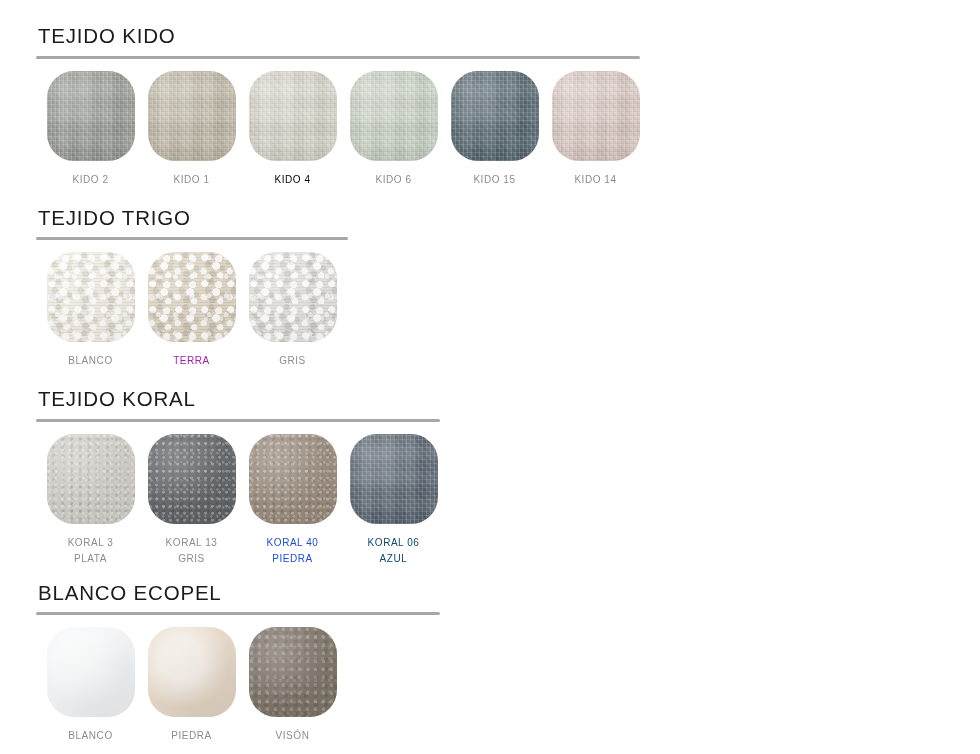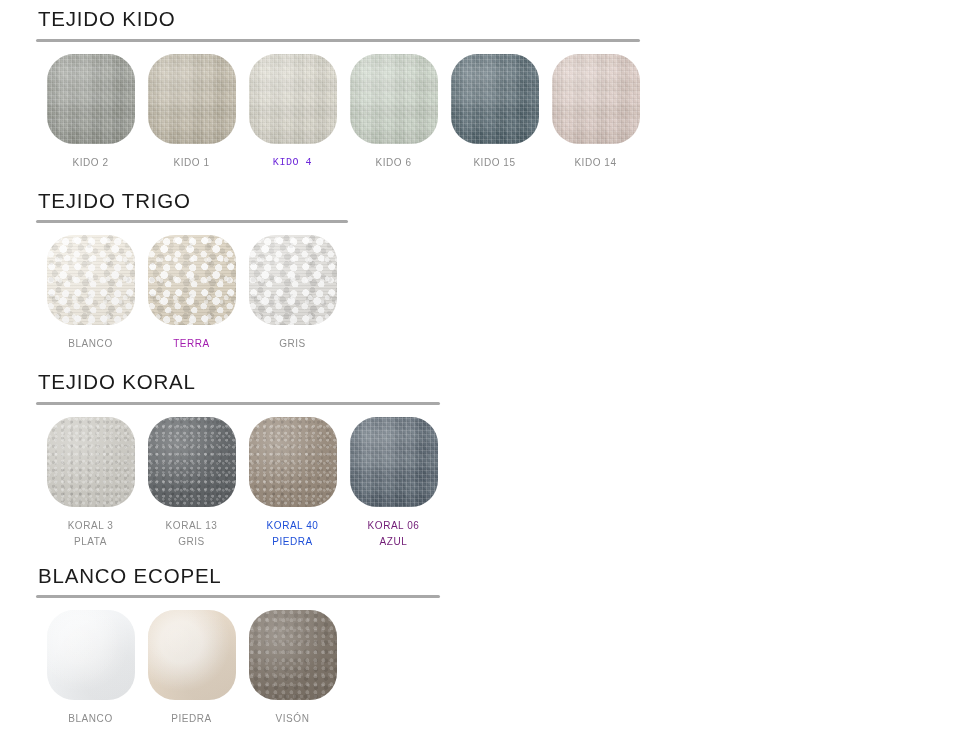--- a/index.html
+++ b/index.html
@@ -15,21 +15,21 @@
     -webkit-font-smoothing: antialiased;
     overflow: hidden;
   }
 
   .page {
     position: relative;
     width: 980px;
     height: 754px;
     background: #ffffff;
     box-sizing: border-box;
-    padding: 9px 0 0 0;
+    padding: 26px 0 0 0;
   }
 
   
   .section {
     position: relative;
     padding-left: 36px;
   }
 
   .section-head {
     position: relative;
@@ -191,21 +191,21 @@
             <div class="swatch-tex tex-kido"></div>
             <div class="swatch-shade"></div>
           </div>
           <div class="swatch-label" style="color: rgb(140, 140, 140);">KIDO 1</div>
         </div>
         <div class="swatch-cell">
           <div class="swatch" style="background: rgb(220, 217, 204);">
             <div class="swatch-tex tex-kido"></div>
             <div class="swatch-shade"></div>
           </div>
-          <div class="swatch-label" style="color: #6d28d9; font-family: Liberation Mono, monospace;">KIDO 4</div>
+          <div class="swatch-label" style="color: #000000;">KIDO 4</div>
         </div>
         <div class="swatch-cell">
           <div class="swatch" style="background: rgb(204, 214, 200);">
             <div class="swatch-tex tex-kido"></div>
             <div class="swatch-shade"></div>
           </div>
           <div class="swatch-label" style="color: rgb(140, 140, 140);">KIDO 6</div>
         </div>
         <div class="swatch-cell">
           <div class="swatch" style="background: rgb(82, 101, 110);">
@@ -280,21 +280,21 @@
             <div class="swatch-shade"></div>
           </div>
           <div class="swatch-label" style="color: #1d4ed8;">KORAL 40
 PIEDRA</div>
         </div>
         <div class="swatch-cell">
           <div class="swatch" style="background: rgb(85, 98, 110);">
             <div class="swatch-tex tex-kido"></div>
             <div class="swatch-shade"></div>
           </div>
-          <div class="swatch-label" style="color: #701a75;">KORAL 06
+          <div class="swatch-label" style="color: #0c4a6e;">KORAL 06
 AZUL</div>
         </div>
       </div>
     </div>
     <div class="section" style="margin-top: 16px;">
       <div class="section-head">
         <div class="section-title">BLANCO ECOPEL</div>
         <div class="section-rule" style="width: 404px; background: rgb(168, 168, 168);"></div>
       </div>
       <div class="swatch-row">

